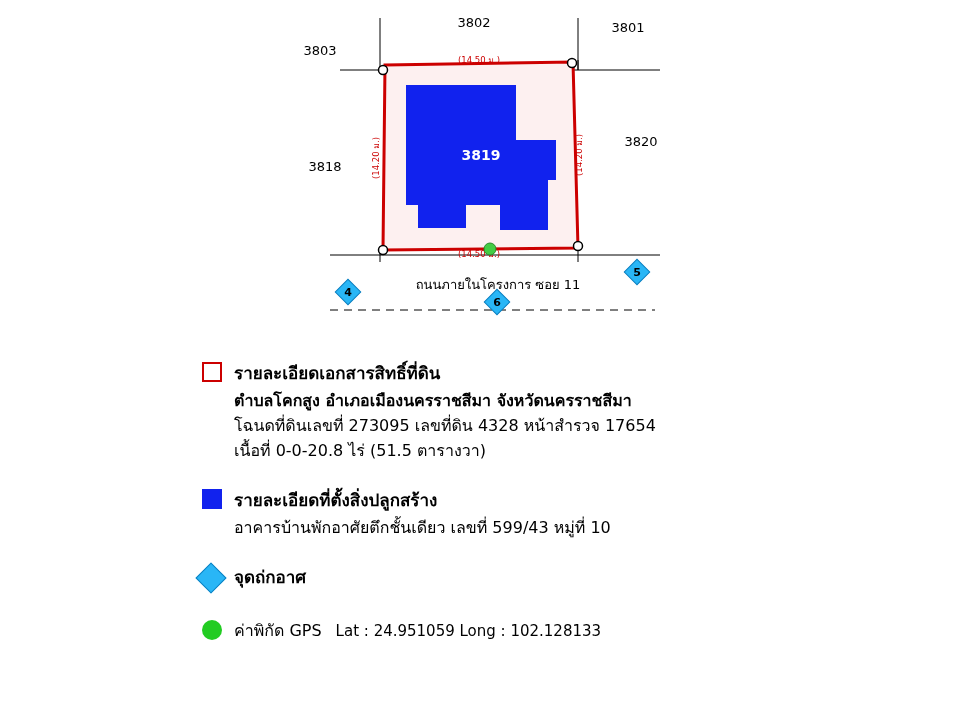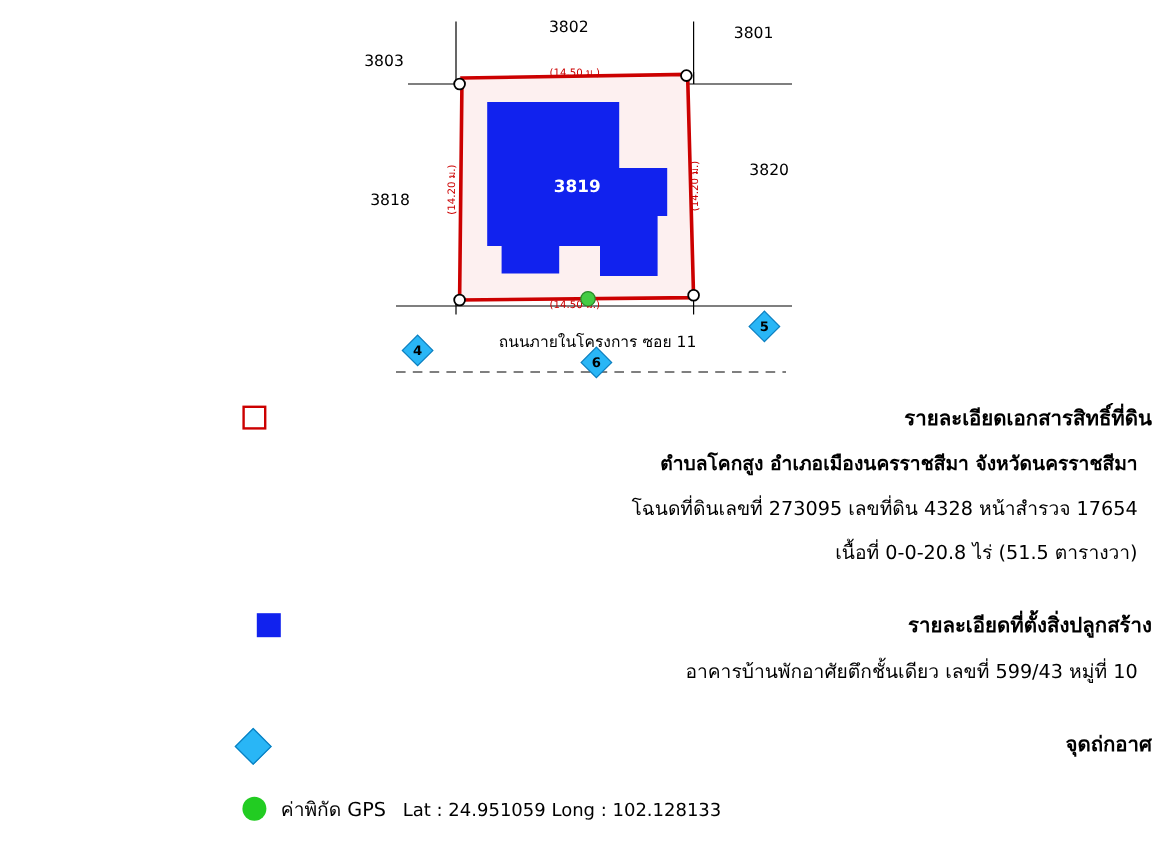--- a/index.html
+++ b/index.html
@@ -51,23 +51,22 @@
     font-family: "DejaVu Sans", "Liberation Sans", sans-serif;
     font-size: 11px;
     font-weight: bold;
     fill: #000000;
   }
 
   
   #legend {
     position: absolute;
     left: 0;
-    top: 336px;
+    top: 360px;
     width: 960px;
-    text-align: right;
   }
   .legend-block {
     position: relative;
     margin-bottom: 4px;
   }
   .legend-row {
     display: flex;
     align-items: flex-start;
   }
   .swatch-col {
@@ -113,21 +112,21 @@
   }
   .legend-title {
     font-size: 17px;
     font-weight: bold;
     line-height: 26px;
     margin: 0 0 2px 0;
   }
   .legend-line {
     font-size: 16px;
     line-height: 25px;
-    margin: 12px;
+    margin: 0;
   }
   .legend-line.bold {
     font-weight: bold;
   }
   .gps-row {
     display: flex;
     align-items: baseline;
   }
   .gps-label {
     font-size: 16px;
@@ -209,21 +208,21 @@
       </div>
       <div class="text-col">
         <p class="legend-title">รายละเอียดเอกสารสิทธิ์ที่ดิน</p>
         <p class="legend-line bold">ตำบลโคกสูง อำเภอเมืองนครราชสีมา จังหวัดนครราชสีมา</p>
         <p class="legend-line">โฉนดที่ดินเลขที่ 273095 เลขที่ดิน 4328 หน้าสำรวจ 17654</p>
         <p class="legend-line">เนื้อที่ 0-0-20.8  ไร่ (51.5 ตารางวา)</p>
       </div>
     </div>
   </div>
 
-  <div class="legend-block" style="margin-top:24px;padding-left:12px;">
+  <div class="legend-block" style="margin-top:24px;">
     <div class="legend-row">
       <div class="swatch-col">
         <div class="swatch-building"></div>
       </div>
       <div class="text-col">
         <p class="legend-title">รายละเอียดที่ตั้งสิ่งปลูกสร้าง</p>
         <p class="legend-line">อาคารบ้านพักอาศัยตึกชั้นเดียว เลขที่ 599/43 หมู่ที่ 10</p>
       </div>
     </div>
   </div>

